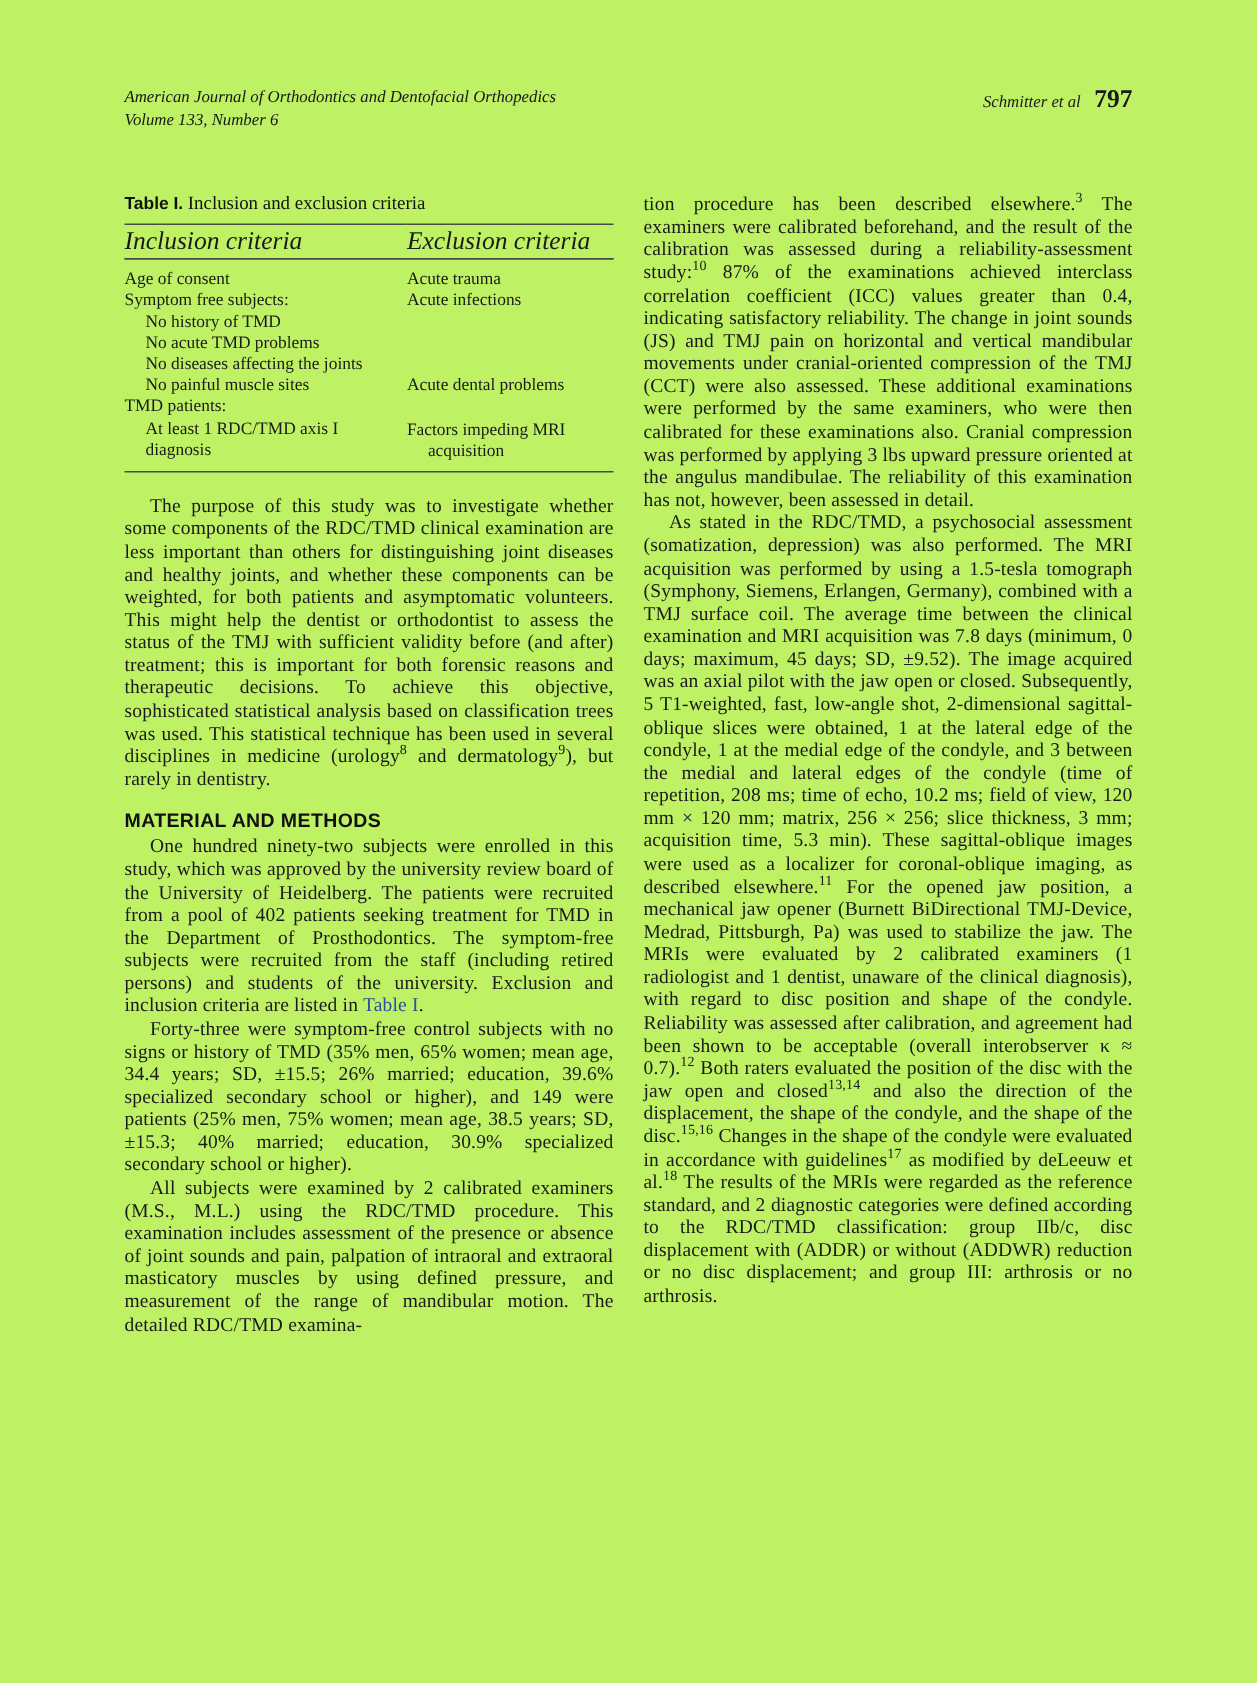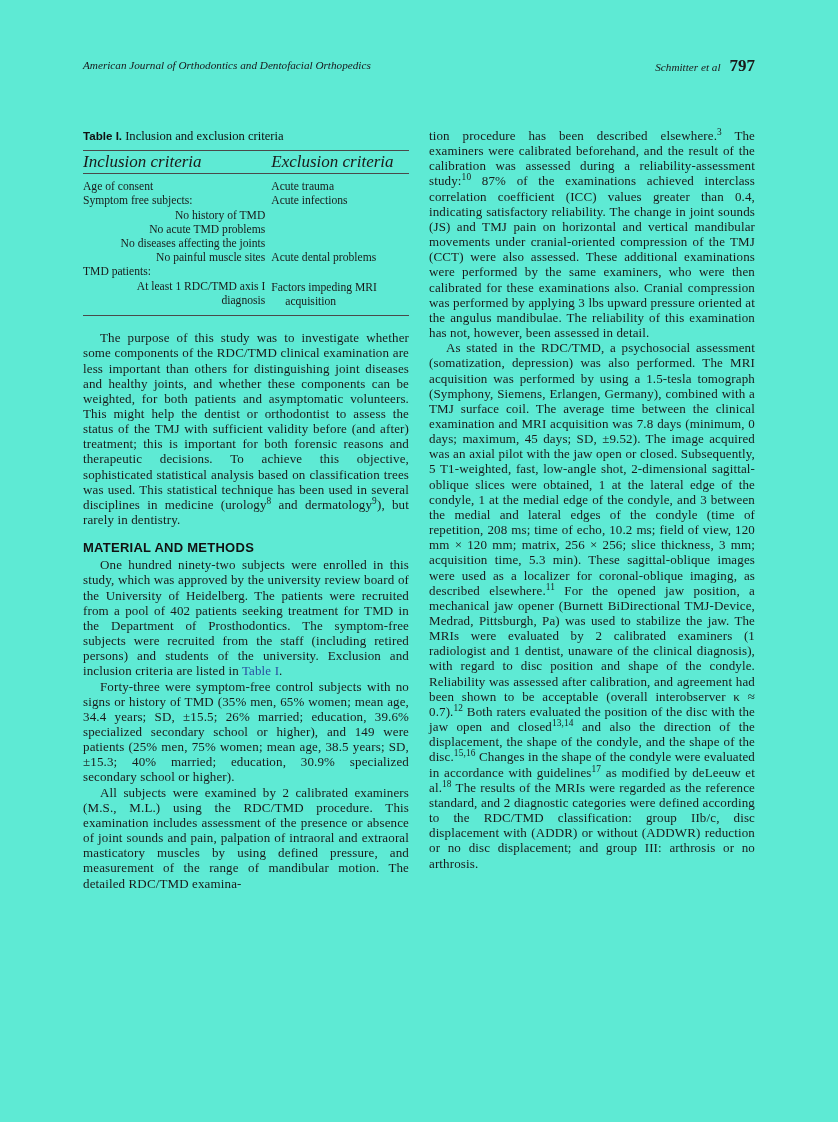--- a/index.html
+++ b/index.html
@@ -14,21 +14,21 @@
     color: #1a1a1a;
     position: relative;
     overflow: hidden;
   }
 
   .page {
     position: absolute;
     left: 0; top: 0;
     width: 838px;
     height: 1122px;
-    background: #5eead4;
+    background: #bef264;
   }
 
   
   .running-head {
     position: absolute;
     left: 83px;
     top: 58px;
     width: 672px;
     display: flex;
     justify-content: space-between;
@@ -139,32 +139,33 @@
   }
   table.criteria .cell-pad-top td { padding-top: 6px; }
   table.criteria td.c1 { width: 186px; padding-right: 6px; }
   table.criteria td.c2 { width: 140px; }
   .tbl-bottom-rule {
     border-top: 1.6px solid #4a4a4a;
     margin-top: 6px;
     height: 0;
   }
   .lvl1 { display: block; }
-  .lvl2 { display: block; padding-left: 14px; text-align: right; }
+  .lvl2 { display: block; padding-left: 14px; }
   .c2 .wrapline { display: block; }
   .c2 .wrapline.ind { padding-left: 14px; }
 </style>
 </head>
 <body>
 
 <div class="page">
 
   <div class="running-head">
     <div class="rh-left">
       <div>American Journal of Orthodontics and Dentofacial Orthopedics</div>
+      <div>Volume 133, Number 6</div>
     </div>
     <div class="rh-right">
       <span class="rh-authors">Schmitter et al</span>
       <span class="rh-pageno">797</span>
     </div>
   </div>
 
   <div class="columns">
 
     <div class="col col-left">

